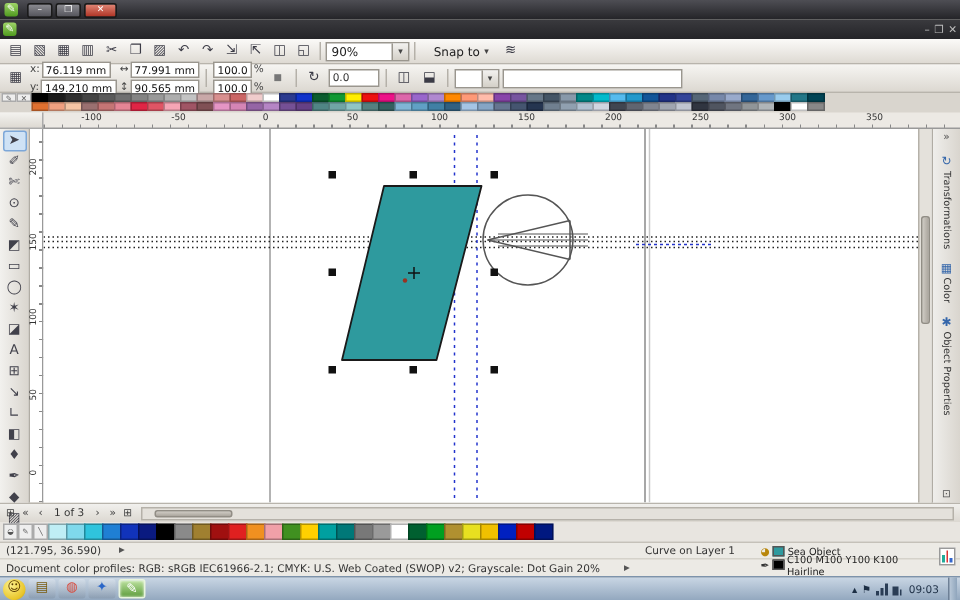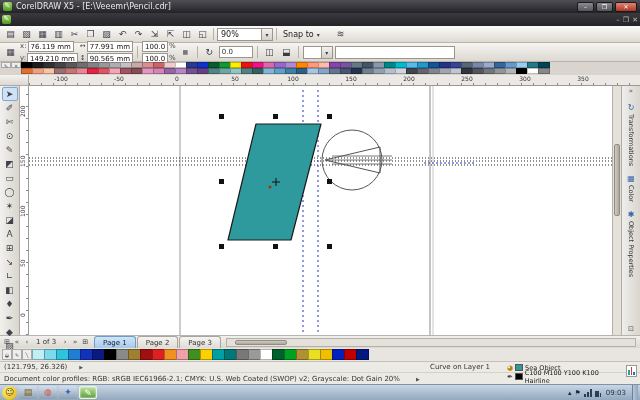--- a/index.html
+++ b/index.html
@@ -68,21 +68,20 @@
   .tray { margin-left:auto; display:flex; align-items:center; gap:3px; color:#1d2f45; font-size:7px; }
   .sigbars { display:flex; align-items:flex-end; gap:1px; height:8px; }
   .sigbars i { display:block; width:2px; background:#2a3d55; }
   .showdesk { width:6px; height:16px; background:linear-gradient(90deg,#b9c8d8,#8fa5bc); border-left:1px solid #6e8096; }
 </style>
 </head>
 <body>
 
 <div class="titlebar">
   <div class="app-ico">✎</div>
-  <div class="title">CorelDRAW X5 - [E:\Veeemr\Pencil.cdr]</div>
   <div class="winbtn">–</div>
   <div class="winbtn">❐</div>
   <div class="winbtn close">✕</div>
 </div>
 
 <div class="menubar">
   <div class="app-ico">✎</div>
   <div class="docwin">
     <span>–</span>
     <span>❐</span>
@@ -105,21 +104,21 @@
       <div class="tbtn">⇱</div>
       <div class="tbtn">◫</div>
       <div class="tbtn">◱</div>
     </span>
   <div class="tsep"></div>
   <div class="combo" style="width:56px">
     <span>90%</span>
     <span class="arr">▾</span>
   </div>
   <div class="tsep"></div>
-  <div class="combo" style="width:52px;border:none;background:transparent;">
+  <div class="combo" style="width:52px;border:none;background:transparent;justify-content:center;">
     <span>Snap to</span>
     <span style="margin-left:3px;font-size:6px;color:#444;">▾</span>
   </div>
   <div class="tbtn">≋</div>
 </div>
 
 <div class="propbar">
   <div class="tbtn">▦</div>
   <div class="pcol">
     <div class="pfield">
@@ -376,25 +375,20 @@
 </div>
 
 <div class="pagenav">
   <span class="nbtn">⊞</span>
   <span class="nbtn">«</span>
   <span class="nbtn">‹</span>
   <span style="padding:0 4px">1 of 3</span>
   <span class="nbtn">›</span>
   <span class="nbtn">»</span>
   <span class="nbtn">⊞</span>
-  <span style="display:flex;margin-left:4px;">
-      <span class="page-tab active">Page 1</span>
-      <span class="page-tab">Page 2</span>
-      <span class="page-tab">Page 3</span>
-    </span>
   <div class="hscroll">
       <div class="hthumb"></div>
     </div>
 </div>
 
 <div class="palette-bottom">
   <span class="pal-ctl" style="height:11px;line-height:10px">◒</span>
   <span class="pal-ctl" style="height:11px;line-height:10px">✎</span>
   <span class="pal-ctl" style="height:11px;line-height:10px">╲</span>
   <span style="display:flex">
@@ -423,21 +417,21 @@
       <span class="sw" style="background: rgb(176, 144, 48);"></span>
       <span class="sw" style="background: rgb(232, 224, 32);"></span>
       <span class="sw" style="background: rgb(240, 192, 0);"></span>
       <span class="sw" style="background: rgb(0, 32, 192);"></span>
       <span class="sw" style="background: rgb(192, 0, 0);"></span>
       <span class="sw" style="background: rgb(0, 24, 128);"></span>
     </span>
 </div>
 
 <div class="statusbar1">
-  <span>(121.795, 26.326)</span>
+  <span>(121.795, 36.590)</span>
   <span style="margin-left:12px;font-size:5px;color:#555">▶</span>
   <span style="position:absolute;left:430px;">Curve on Layer 1</span>
   <div class="fo-block">
     <div class="fo-row">
       <span style="font-size:7px;color:#b8860b">◕</span>
       <span class="fo-sw" style="background: rgb(46, 154, 158);"></span>
       <span>Sea Object</span>
     </div>
     <div class="fo-row">
       <span style="font-size:7px;color:#333">✒</span>

